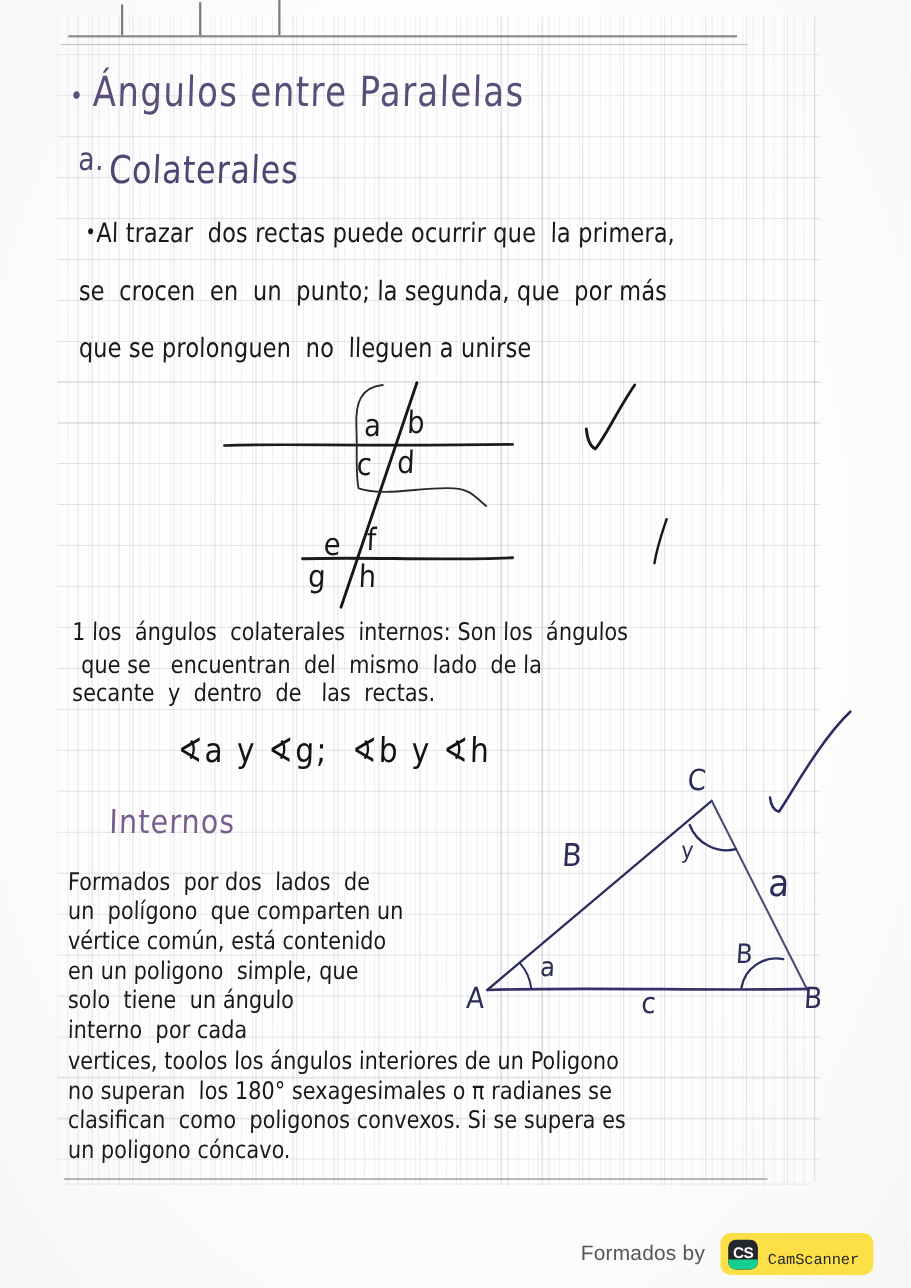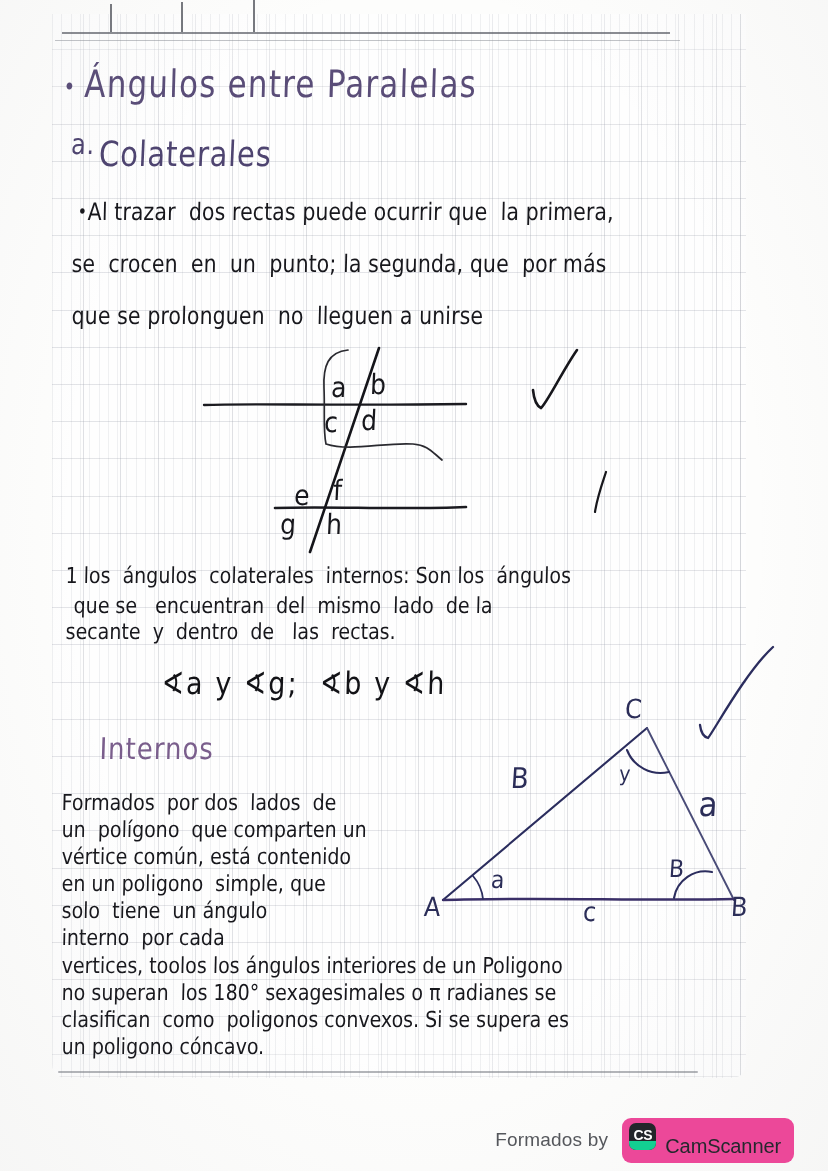--- a/index.html
+++ b/index.html
@@ -110,38 +110,38 @@
   #camscanner-footer{
     position:absolute;left:0;top:1118px;width:828px;height:44px;
     display:flex;align-items:center;justify-content:flex-end;
     padding-right:34px;box-sizing:border-box;gap:0px;
   }
   #cs-powered{
     font-size:19px;color:#55575c;font-family:"Liberation Sans", sans-serif;
     letter-spacing:.2px;margin-right:14px;
   }
   #cs-pill{
-    display:flex;gap:9px;
-    background:#ec4899;border-radius:9px;padding:5px 13px 5px 7px;
+    display:flex;align-items:center;gap:9px;
+    background:#fde047;border-radius:9px;padding:5px 13px 5px 7px;
   }
   #cs-badge{
     width:27px;height:27px;border-radius:7px;background:#23262b;
     position:relative;overflow:hidden;flex:none;
     display:flex;align-items:center;justify-content:center;
   }
   #cs-badge .cs-green{
     position:absolute;left:0;bottom:0;width:100%;height:9px;background:#13cf92;
   }
   #cs-badge .cs-text{
     position:relative;color:#ffffff;font-size:14px;font-weight:bold;
     font-family:"Liberation Sans", sans-serif;letter-spacing:-.5px;z-index:2;
     margin-bottom:2px;
   }
   #cs-name{
-    font-size:20px;color:#25282d;font-family:Liberation Sans, sans-serif;
+    font-size:14px;color:#25282d;font-family:Liberation Mono, monospace;
     letter-spacing:-.1px;
     margin-top:12px;
   }
   .noise{
     position:absolute;left:0;top:0;width:828px;height:1171px;
     pointer-events:none;
     background:radial-gradient(ellipse at 50% 45%, rgba(0,0,0,0) 58%, rgba(130,130,135,.055) 100%);
   }
 </style>
 </head>

